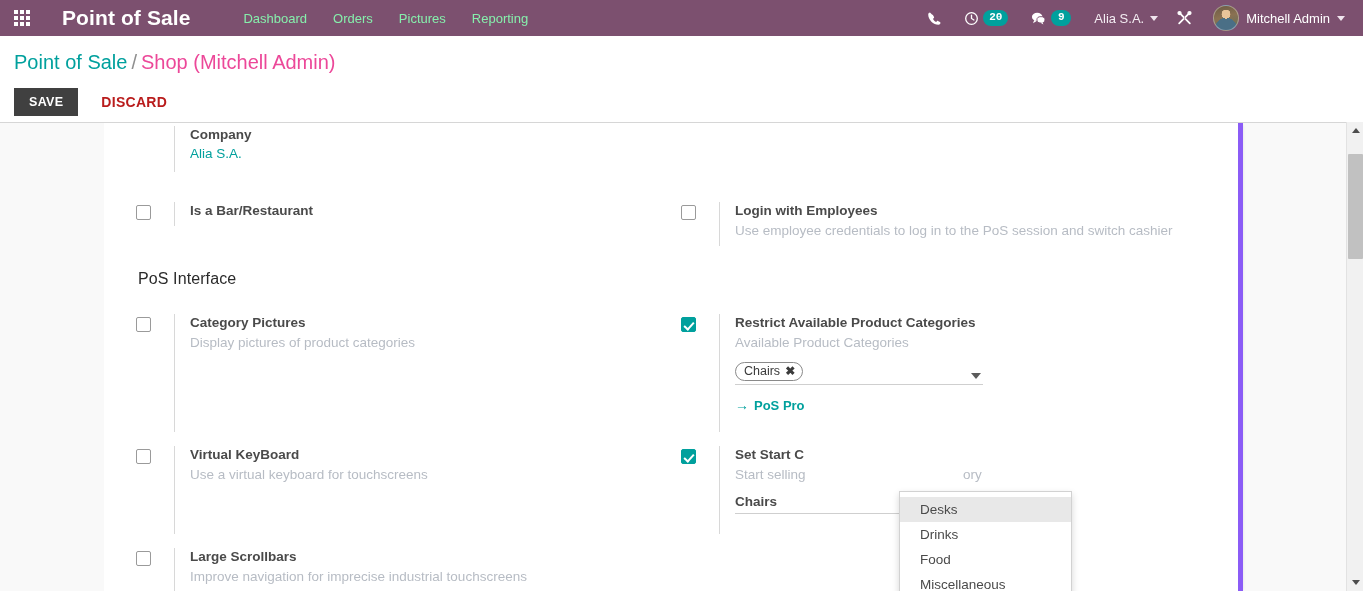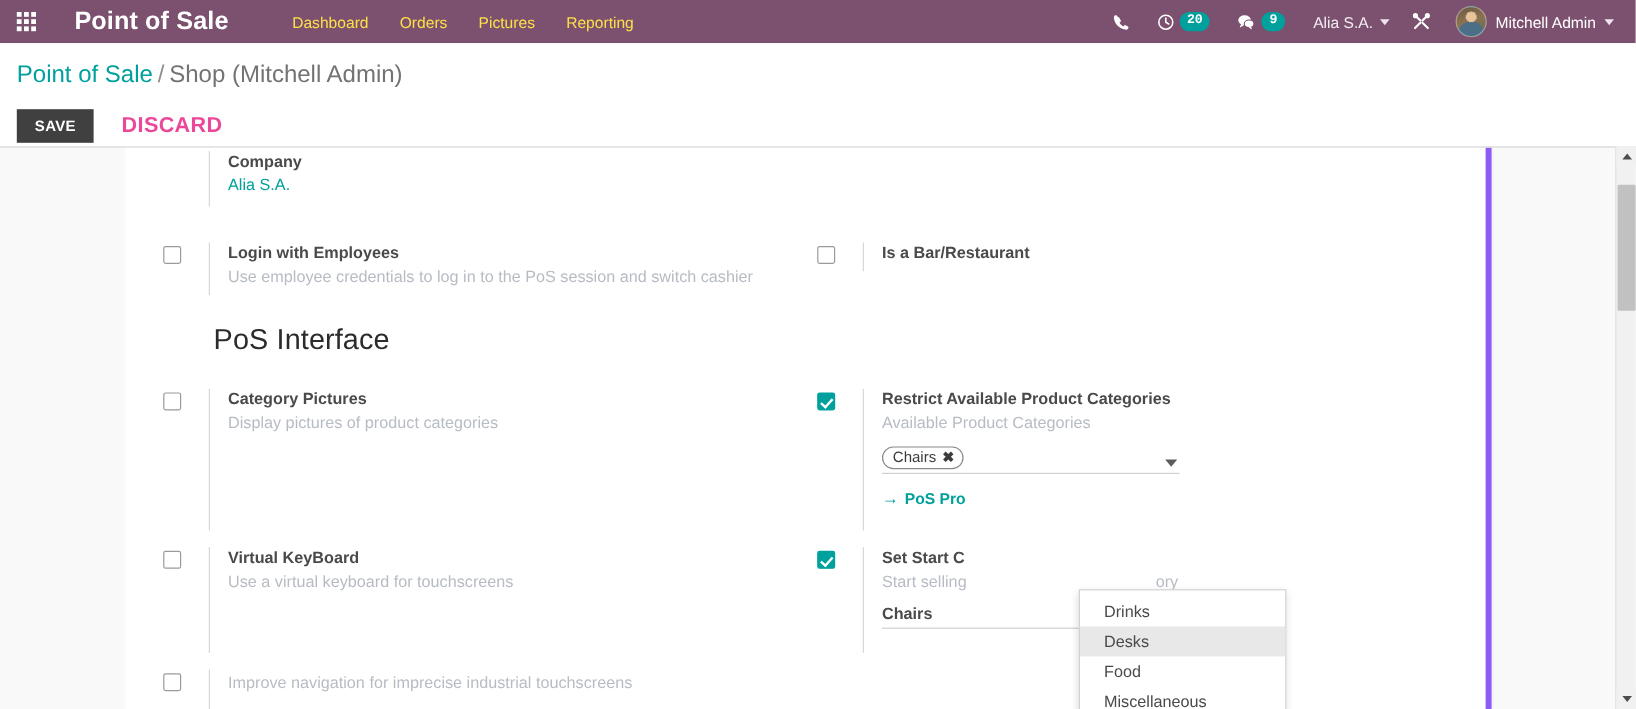--- a/index.html
+++ b/index.html
@@ -32,21 +32,21 @@
   }
   .grid-icon i { background: #ffffff; display: block; width: 4px; height: 4px; }
   .brand {
     font-size: 21px; font-weight: bold; color: #ffffff;
     margin-left: 18px; margin-right: 40px;
     white-space: nowrap; letter-spacing: .1px;
     cursor: pointer;
   }
   .menu-items { display: flex; align-items: center; gap: 0px; }
   .menu-item {
-    font-size: 13px; color: #fde047;
+    font-size: 13px; color: #86efac;
     padding: 9px 13px; white-space: nowrap; cursor: pointer;
   }
   .nav-right {
     margin-left: auto; display: flex; align-items: center;
     padding-right: 12px; gap: 0;
   }
   .nav-icon-btn {
     display: flex; align-items: center; gap: 4px;
     padding: 6px 11px; cursor: pointer; color: #ffffff; font-family: Liberation Mono, monospace;
   }
@@ -89,31 +89,31 @@
     position: absolute; top: 36px; left: 0;
     width: 1363px; height: 86px;
     background: #ffffff;
   }
   .breadcrumb {
     position: absolute; left: 14px; top: 15px;
     font-size: 20px; white-space: nowrap;
   }
   .bc-link { color: #00a09d; cursor: pointer; }
   .bc-sep { color: #8f8f8f; margin: 0 4px; }
-  .bc-current { color: #737373; }
+  .bc-current { color: #ec4899; }
   .btn-row { position: absolute; left: 14px; top: 51px; display: flex; align-items: center; }
   .btn-save {
     background: #404040; color: #ffffff;
     font-size: 12.5px; font-weight: bold;
     padding: 7px 15px; border: none; cursor: pointer;
     letter-spacing: .3px;
   }
   .btn-discard {
-    background: transparent; color: #ec4899;
-    font-size: 18px; font-weight: bold;
+    background: transparent; color: #b91c1c;
+    font-size: 14px; font-weight: bold;
     padding: 7px 15px; border: none; cursor: pointer;
     margin-left: 8px; letter-spacing: .3px;
   }
   .pager {
     position: absolute; right: 18px; top: 88px;
     display: flex; align-items: center; gap: 2px;
     font-size: 13px; color: #6b7c8d;
   }
   .pager-count { margin-right: 10px; color: #6b7c8d; letter-spacing: .5px;}
   .pager-btn {
@@ -179,22 +179,22 @@
     font-size: 13.5px; color: #b7bcc4;
     line-height: 19px; margin-top: 1px;
   }
   .o-link {
     font-size: 13px; color: #00a09d; font-weight: bold;
     cursor: pointer; display: inline-flex; align-items: center; gap: 5px;
     margin-top: 12px;
   }
   .arrow-r { font-size: 14px; }
   .section-title {
-    font-size: 24px; color: #2b2b2b;
-    font-weight: normal; letter-spacing: .1px; margin-left: 40px;
+    font-size: 16px; color: #2b2b2b;
+    font-weight: normal; letter-spacing: .1px;
   }
   .company-val { font-size: 13.5px; color: #00a09d; cursor: pointer; line-height: 19px; }
 
   
   .m2m {
     margin-top: 10px;
     width: 248px;
     border-bottom: 1px solid #cfcfcf;
     display: flex; align-items: center;
     padding-bottom: 3px; position: relative;
@@ -378,33 +378,33 @@
         </div>
         <div class="col"></div>
       </div>
 
       <div class="setting-row" style="padding-top:30px;">
         <div class="col">
           <div class="o-setting">
             <div class="cb-wrap">
               <span class="cbox"></span>
             </div>
+            <div class="o-text" style="min-height:24px;">
+              <div class="o-label">Is a Bar/Restaurant</div>
+            </div>
+          </div>
+        </div>
+        <div class="col">
+          <div class="o-setting">
+            <div class="cb-wrap">
+              <span class="cbox"></span>
+            </div>
             <div class="o-text" style="min-height:44px;">
               <div class="o-label">Login with Employees</div>
               <div class="o-help">Use employee credentials to log in to the PoS session and switch cashier</div>
-            </div>
-          </div>
-        </div>
-        <div class="col">
-          <div class="o-setting">
-            <div class="cb-wrap">
-              <span class="cbox"></span>
-            </div>
-            <div class="o-text" style="min-height:24px;">
-              <div class="o-label">Is a Bar/Restaurant</div>
             </div>
           </div>
         </div>
       </div>
 
       <div style="padding-top:24px;padding-left:2px;">
         <div class="section-title">PoS Interface</div>
       </div>
 
       <div class="setting-row" style="padding-top:26px;">
@@ -473,32 +473,33 @@
         </div>
       </div>
 
       <div class="setting-row" style="padding-top:14px;">
         <div class="col">
           <div class="o-setting">
             <div class="cb-wrap">
               <span class="cbox"></span>
             </div>
             <div class="o-text" style="min-height:44px;">
+              <div class="o-label">Large Scrollbars</div>
               <div class="o-help">Improve navigation for imprecise industrial touchscreens</div>
             </div>
           </div>
         </div>
         <div class="col"></div>
       </div>
 
     </div>
 
     <div class="dropdown">
+      <div class="dd-item active">Desks</div>
       <div class="dd-item">Drinks</div>
-      <div class="dd-item active">Desks</div>
       <div class="dd-item">Food</div>
       <div class="dd-item">Miscellaneous</div>
 
     </div>
 
   </div>
 </div>
 
 <div class="scrollbar">
   <div class="sb-btn">

